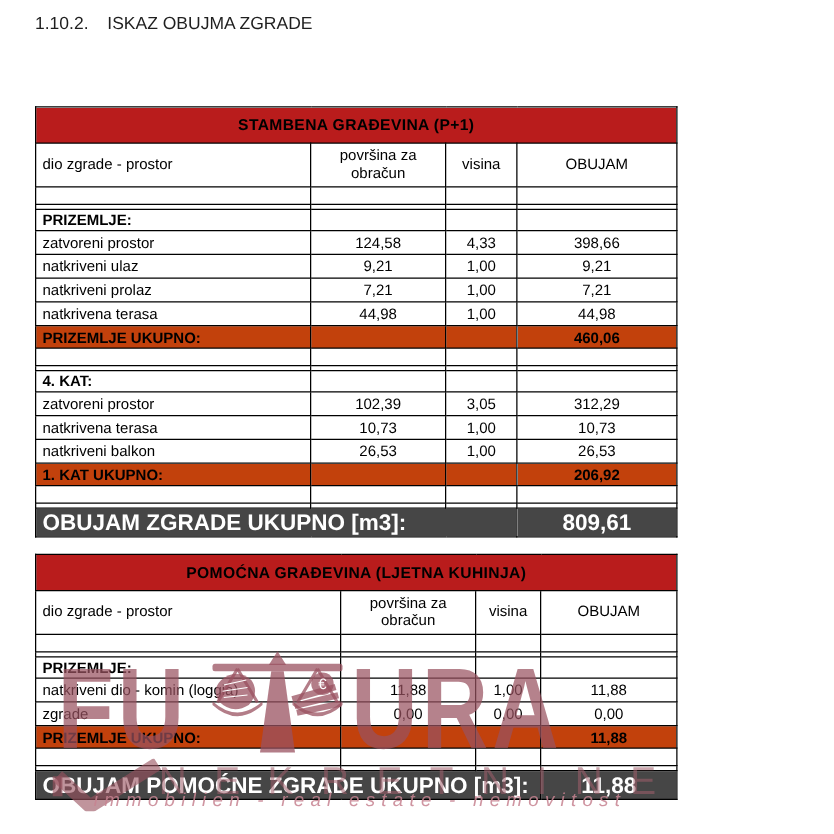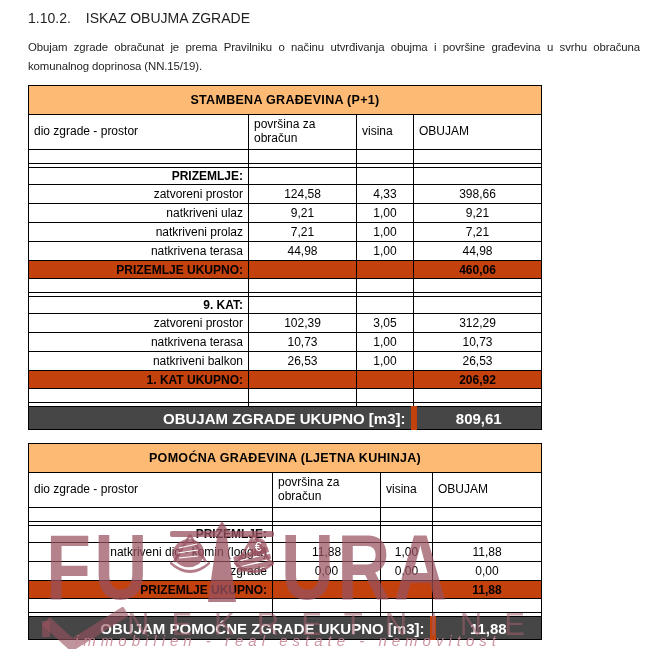--- a/index.html
+++ b/index.html
@@ -11,33 +11,33 @@
   .doc-heading .num{margin-right:15px;}
   .intro{position:absolute;left:28px;top:38px;width:612px;font-size:11.4px;line-height:19px;color:#1f1f1f;letter-spacing:-0.1px;}
   .intro .l1{text-align:justify;text-align-last:justify;}
 
   
   table.vt{border-collapse:collapse;table-layout:fixed;position:absolute;left:28px;border:1.5px solid #000;background:transparent;}
   table.t1{top:85px;}
   table.t2{top:443px;}
   table.vt td{border:1px solid #000;font-size:12px;color:#000;padding:0 5px;vertical-align:middle;
               height:17px;overflow:hidden;white-space:nowrap;}
-  tr.title td{background:#fdba74;font-weight:bold;text-align:center;font-size:12.5px;height:28px;letter-spacing:.3px;}
-  tr.head td{height:34px;line-height:1.15;}
+  tr.title td{background:#b91c1c;font-weight:bold;text-align:center;font-size:12.5px;height:28px;letter-spacing:.3px;}
+  tr.head td{height:34px;text-align:center;line-height:1.15;}
   tr.head td.lft{text-align:left;margin-top:48px;}
   tr.head td.wrap{white-space:normal;}
   tr.sp td{height:13px;font-size:2px;line-height:2px;padding:0;}
   tr.tn td{height:3px;font-size:1px;line-height:1px;padding:0;}
   tr.sec td{height:16px;}
   tr.data td{height:18px;}
   tr.total td{background:#c2410c;font-weight:bold;height:17px;}
-  tr.dark td{background:#464646;color:#ffffff;font-weight:bold;height:22px;font-size:15px;}
-  tr.dark td.val{border-left:6px solid #c2410c;text-align:center;}
+  tr.dark td{background:#464646;color:#ffffff;font-weight:bold;height:22px;font-size:18px;}
+  tr.dark td.val{border-left:1px solid #c2410c;text-align:center;}
   .ctr{text-align:center;}
-  .lft{text-align:right;}
+  .lft{text-align:left;}
   .b{font-weight:bold;}
 
   
   .watermark{position:absolute;inset:0;pointer-events:none;z-index:9;margin-top:24px;}
   .wm-letters{position:absolute;top:497px;font-size:92px;font-weight:bold;line-height:1;
               letter-spacing:4px;color:rgba(153,82,96,0.72);transform:scaleX(0.80);transform-origin:left top;white-space:nowrap;}
   .wm-fu{left:46px;}
   .wm-ura{left:281px;}
   .wm-scales{position:absolute;left:165px;top:496px;color:rgba(153,82,96,0.75);}
   .wm-check{position:absolute;left:42px;top:583px;color:rgba(153,82,96,0.62);}
@@ -48,24 +48,20 @@
 </style>
 </head>
 <body>
 
 <div class="page">
 
   <div class="doc-heading">
     <span class="num">1.10.2.</span><span>ISKAZ OBUJMA ZGRADE</span>
   </div>
 
-  <div class="intro">
-    <div class="l1">Obujam zgrade obračunat je prema Pravilniku o načinu utvrđivanja obujma i površine građevina u svrhu obračuna</div>
-    <div class="l2">komunalnog doprinosa (NN.15/19).</div>
-  </div>
 
   <table class="vt t1">
     <colgroup>
         <col style="width:220px">
         <col style="width:108px">
         <col style="width:57px">
         <col style="width:128px">
       </colgroup>
     <tbody>
         <tr class="title">
@@ -131,21 +127,21 @@
           <td></td>
           <td></td>
         </tr>
     <tr class="tn">
           <td></td>
           <td></td>
           <td></td>
           <td></td>
         </tr>
     <tr class="sec">
-      <td class="lft b">9. KAT:</td>
+      <td class="lft b">4. KAT:</td>
       <td></td>
           <td></td>
           <td></td>
     </tr>
     <tr class="data">
       <td class="lft">zatvoreni prostor</td>
       <td class="ctr">102,39</td>
       <td class="ctr">3,05</td>
       <td class="ctr">312,29</td>
     </tr>

